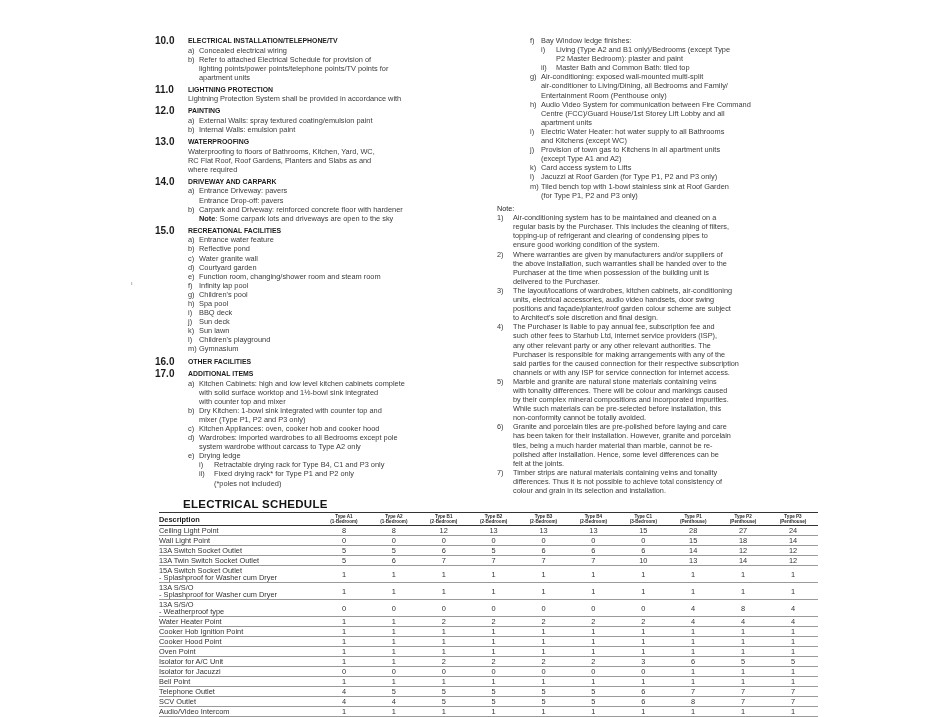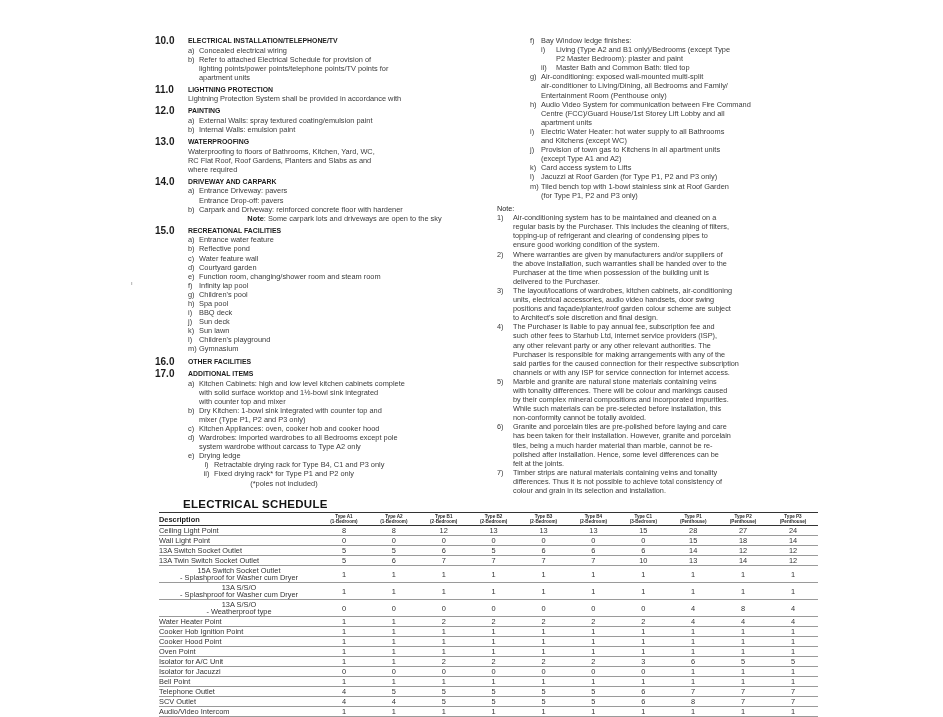--- a/index.html
+++ b/index.html
@@ -13,39 +13,39 @@
   .col-left { position: absolute; left: 155px; top: 36px; width: 335px; }
   .col-right { position: absolute; left: 497px; top: 36px; width: 312px; }
   .sec { display: flex; margin-bottom: 3px; }
   .sec-num { width: 33px; flex: none; font-weight: bold; font-size: 10px; line-height: 9.5px; color: #1c1c1c; }
   .sec-body { flex: 1; }
   .sec-title { font-weight: bold; font-size: 6.9px; line-height: 9.5px; color: #1c1c1c; }
   .line { font-size: 7.4px; line-height: 9.1px; color: #3a3a3a; }
   .item { display: flex; font-size: 7.4px; line-height: 9.1px; color: #3a3a3a; }
   .item .mk { width: 11px; flex: none; }
   .item .mk2 { width: 15px; flex: none; }
-  .sub { padding-left: 11px; text-align: center; }
+  .sub { padding-left: 11px; }
   .note-title { font-weight: normal; font-size: 7.2px; line-height: 9.5px; color: #1c1c1c; margin-top: 3px; }
   .note { display: flex; font-size: 7.3px; line-height: 9.1px; color: #3a3a3a; }
   .note .nmk { width: 16px; flex: none; }
   .bold { font-weight: bold; color: #1c1c1c; }
   .stray-mark { position: absolute; left: 131px; top: 280px; font-size: 6px; color: #777; }
 
   .sched { position: absolute; left: 151px; top: 498px; width: 659px; }
   .sched-title { font-weight: bold; font-size: 11.5px; letter-spacing: 0.3px; color: #141414; line-height: 13px; margin-bottom: 1px; padding-left: 32px; }
   table { border-collapse: collapse; width: 659px; table-layout: fixed; margin-left: 8px; }
   th, td { padding: 0; }
   thead tr { border-top: 1.5px solid #333; border-bottom: 1.5px solid #333; }
   th.desc-h { text-align: left; font-size: 7.4px; font-weight: bold; color: #1c1c1c; height: 12px; width: 160px; }
   th.type-h { font-size: 4.6px; line-height: 5.2px; font-weight: bold; color: #2a2a2a; text-align: center; }
   th.type-h span { display: block; }
   tbody tr { border-bottom: 1px solid #9a9a9a; }
   td.desc { font-size: 7.4px; color: #333; line-height: 7.6px; height: 8.5px; white-space: nowrap; }
   td.val { font-size: 7.4px; color: #333; text-align: center; }
-  tr.tall td.desc { height: 16px; line-height: 7.3px; text-align: center; }
+  tr.tall td.desc { height: 16px; line-height: 7.3px; }
 </style>
 </head>
 <body>
 
 <div class="page">
   <span class="stray-mark">ı</span>
   <div class="col-left" id="col-left">
       <div class="sec">
         <div class="sec-num">10.0</div>
         <div class="sec-body">
@@ -132,21 +132,21 @@
           </div>
           <div class="item">
             <span class="mk">b)</span>
             <div>
               <div>Reflective pond</div>
             </div>
           </div>
           <div class="item">
             <span class="mk">c)</span>
             <div>
-              <div>Water feature wall</div>
+              <div>Water granite wall</div>
             </div>
           </div>
           <div class="item">
             <span class="mk">d)</span>
             <div>
               <div>Courtyard garden</div>
             </div>
           </div>
           <div class="item">
             <span class="mk">e)</span>

